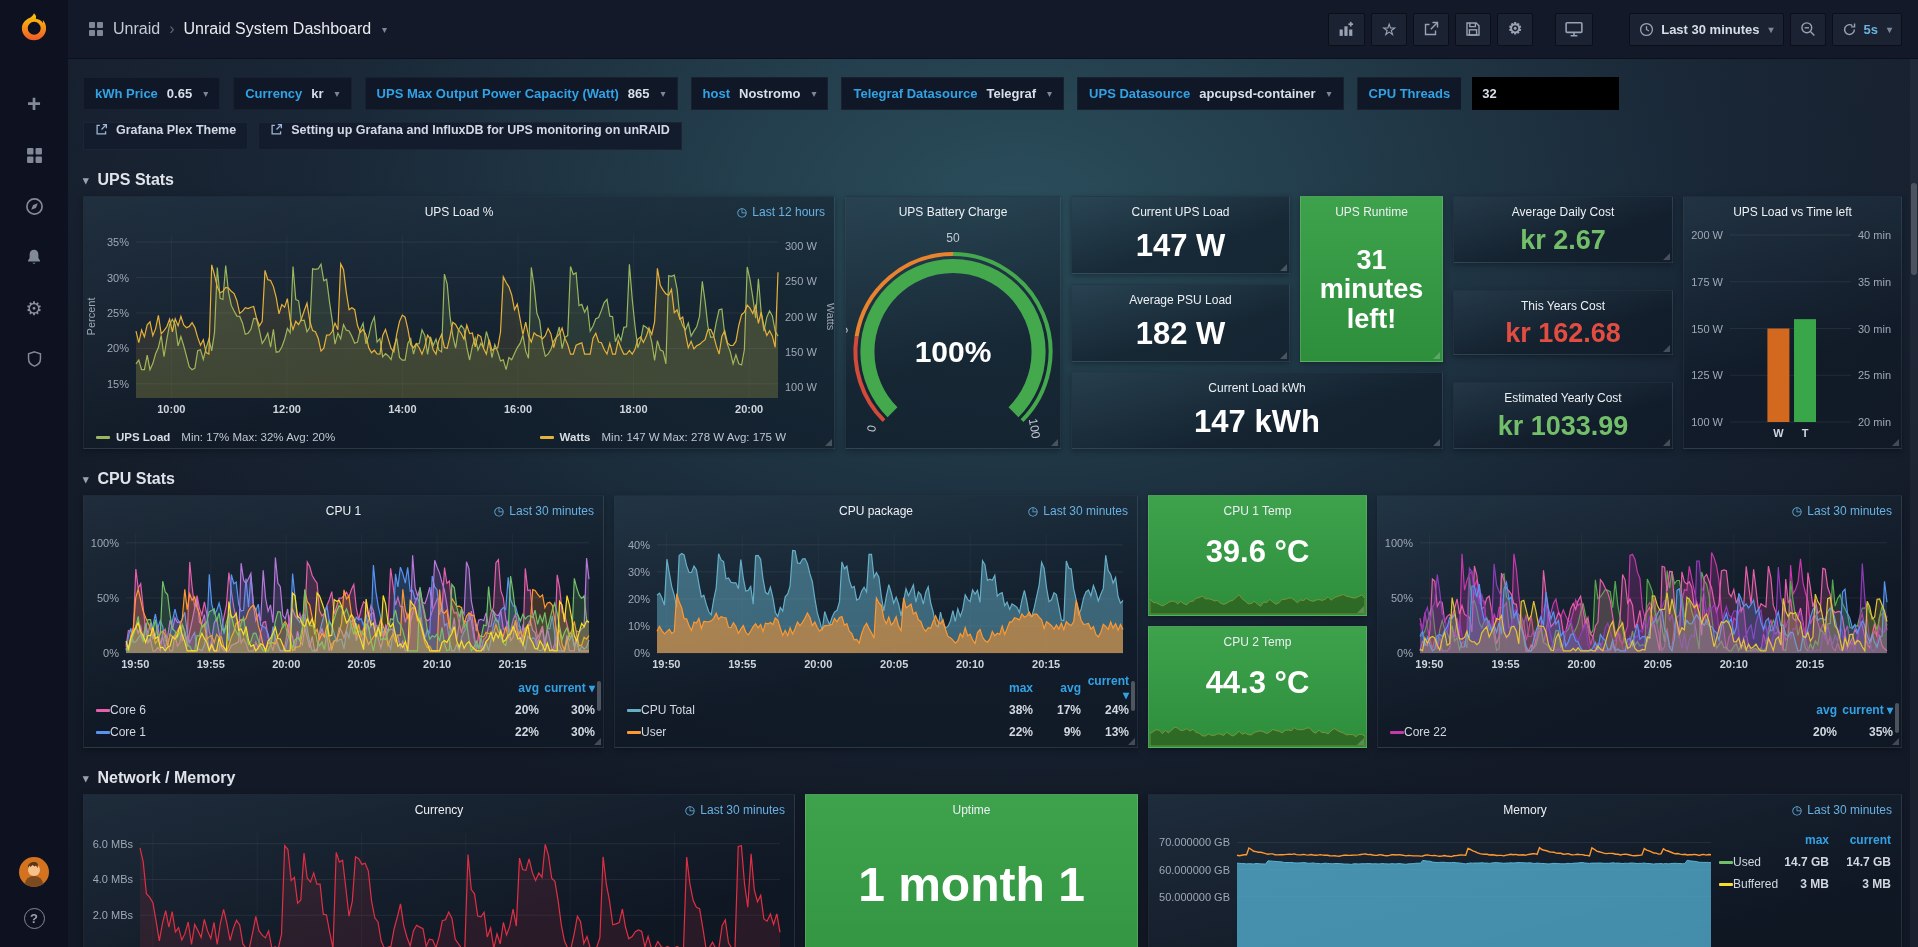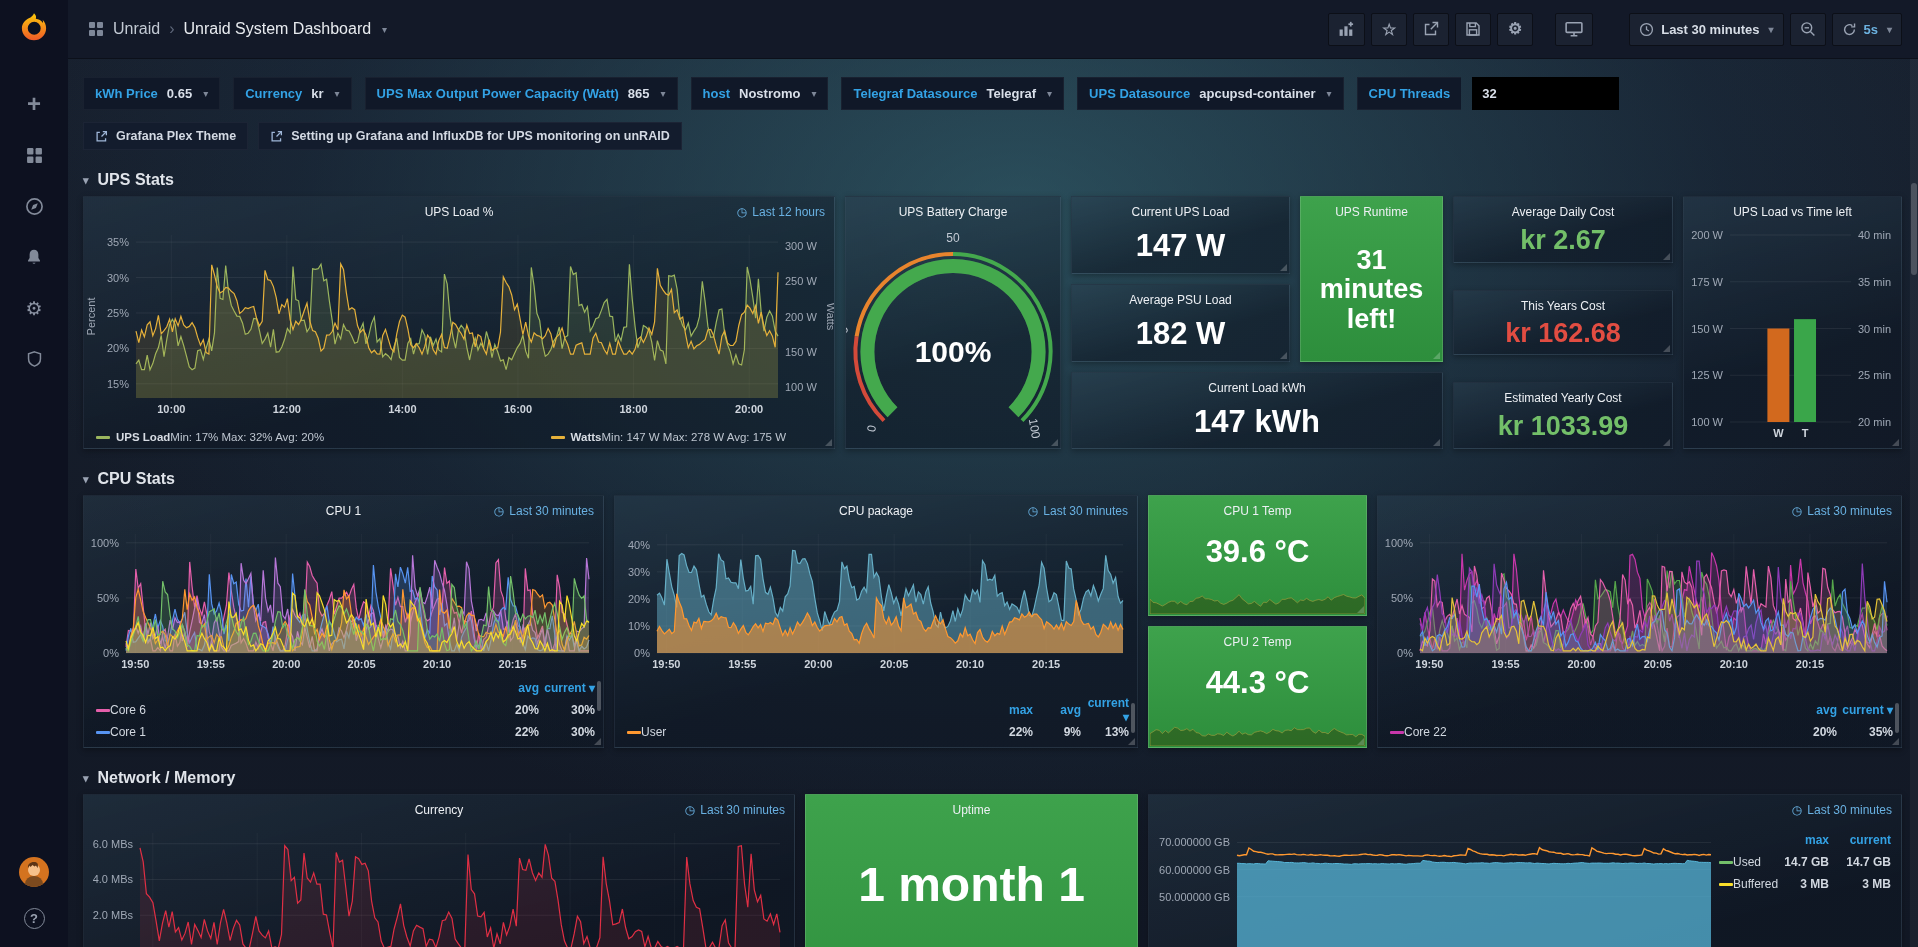--- a/index.html
+++ b/index.html
@@ -34,21 +34,21 @@
 .time-label{color:#d7dde6;font-weight:700}
 .refresh-int{color:#6cb2e0;font-weight:700}
 
 .content{position:absolute;left:68px;top:59px;right:8px;bottom:0;padding:18px 8px 0 15px}
 .var-row{display:flex;gap:13px;align-items:center}
 .chip{display:flex;align-items:center;height:33px;background:#101828;border:1px solid rgba(255,255,255,.04);padding:0 11px;gap:9px;font-size:13px;cursor:pointer;white-space:nowrap}
 .chip .lbl{color:#33a2e5;font-weight:700}
 .chip .val{color:#d9dfe9;font-weight:700}
 .threads-box{width:147px;height:33px;background:#000;color:#d9dfe9;display:flex;align-items:center;padding:0 10px;font-size:13px;font-weight:700;margin-left:-2px;cursor:text}
 .links-row{display:flex;gap:10px;margin-top:12px}
-.link-chip{height:28px;background:#131c2d;border:1px solid rgba(255,255,255,.04);display:flex;align-items:center;gap:8px;padding:0 11px;color:#d3d9e3;font-size:12.5px;font-weight:700;cursor:pointer;white-space:nowrap}
+.link-chip{height:28px;background:#131c2d;border:1px solid rgba(255,255,255,.04);display:flex;align-items:flex-start;gap:8px;padding:0 11px;color:#d3d9e3;font-size:12.5px;font-weight:700;cursor:pointer;white-space:nowrap}
 .sec-head{display:flex;align-items:center;gap:9px;height:32px;margin-top:14px;color:#e0e4ea;font-size:16px;font-weight:700;cursor:pointer}
 .sec-head .chev{font-size:11px;color:#9aa3b3}
 .row{display:flex;gap:10px}
 
 .panel{position:relative;background:linear-gradient(165deg, rgba(96,138,160,0.16), rgba(13,21,33,0.34) 62%), rgba(17,27,40,0.38);border:1px solid rgba(130,160,180,0.12);box-shadow:0 2px 6px rgba(0,0,0,.32)}
 .panel::after{content:'';position:absolute;right:2px;bottom:2px;width:0;height:0;border-left:7px solid transparent;border-bottom:7px solid rgba(255,255,255,.22)}
 .panel.green{background:linear-gradient(180deg,#3ea24c,#2d8e3c);border-color:rgba(255,255,255,.14)}
 .panel-title{height:30px;display:flex;align-items:center;justify-content:center;font-size:12px;font-weight:400;color:#edf0f4;cursor:pointer}
 .badge{position:absolute;top:8px;right:9px;display:flex;align-items:center;gap:5px;color:#69b1e2;font-size:12px;cursor:pointer}
 .badge .bclock{font-size:12px;color:#69b1e2}
@@ -57,21 +57,21 @@
 .stat-value{flex:1;display:flex;align-items:center;justify-content:center;font-size:31px;font-weight:700;color:#fff;margin-top:-8px;white-space:nowrap}
 .stat-value.cost{font-size:27px}
 .runtime-value{flex:1;display:flex;align-items:center;justify-content:center;text-align:center;font-size:27px;line-height:1.08;font-weight:700;color:#fff;padding:0 10px 8px}
 .temp-value{position:absolute;top:38px;left:0;right:0;text-align:center;font-size:31px;font-weight:700;color:#fff}
 .uptime-value{position:absolute;top:62px;left:0;right:0;text-align:center;font-size:48px;font-weight:700;color:#fff;white-space:nowrap}
 .spark{position:absolute;left:1px;right:1px;bottom:1px;height:30px}
 
 .legend-inline{position:absolute;left:12px;right:48px;bottom:5px;display:flex;justify-content:space-between;align-items:center;font-size:11.5px;color:#c7cdd6}
 .leg-item{display:flex;align-items:center;cursor:pointer}
 .leg-dash{width:14px;height:3px;border-radius:1px;margin-right:6px}
-.leg-name{font-weight:700;margin-right:0;color:#d7dce3}
+.leg-name{font-weight:700;margin-right:11px;color:#d7dce3}
 .leg-stats{color:#bec6d0}
 .legend-table{position:absolute;left:12px;right:8px;bottom:4px;font-size:12px;color:#d2d8e0}
 .legend-table.right-side{left:auto;right:10px;bottom:auto;top:34px;width:172px}
 .lt-row{display:flex;align-items:center;height:22px;cursor:pointer}
 .lt-head{color:#33a2e5;font-weight:700;cursor:default}
 .lt-name{display:flex;align-items:center;flex:1;min-width:0}
 .lt-dash{width:14px;height:3px;border-radius:1px;flex:none}
 .lt-col{text-align:right;flex:none;font-weight:600}
 .lt-scroll{position:absolute;right:-6px;top:4px;width:4px;height:30px;background:rgba(255,255,255,.26);border-radius:2px;cursor:pointer}
 
@@ -547,20 +547,29 @@
           </div>
         <div class="legend-table">
             <div class="lt-row lt-head">
               <span class="lt-name"></span>
               <span class="lt-col" style="width: 48px;">max</span>
               <span class="lt-col" style="width: 48px;">avg</span>
               <span class="lt-col" style="width: 48px;">current ▾</span>
             </div>
             <div class="lt-row">
               <span class="lt-name">
+                <span class="lt-dash" style="background: rgb(102, 174, 198);"></span>
+                <span>CPU Total</span>
+              </span>
+              <span class="lt-col" style="width: 48px;">38%</span>
+              <span class="lt-col" style="width: 48px;">17%</span>
+              <span class="lt-col" style="width: 48px;">24%</span>
+            </div>
+            <div class="lt-row">
+              <span class="lt-name">
                 <span class="lt-dash" style="background: rgb(255, 152, 48);"></span>
                 <span>User</span>
               </span>
               <span class="lt-col" style="width: 48px;">22%</span>
               <span class="lt-col" style="width: 48px;">9%</span>
               <span class="lt-col" style="width: 48px;">13%</span>
             </div>
             <div class="lt-scroll"></div>
           </div>
       </div>
@@ -681,20 +690,21 @@
             </svg>
           </div>
       </div>
 
       <div class="panel green" style="width:333px">
         <div class="panel-title">Uptime</div>
         <div class="uptime-value">1 month 1</div>
       </div>
 
       <div class="panel" style="flex:1">
+        <div class="panel-title">Memory</div>
         <div class="badge">
             <span class="bclock">◷</span>
             <span>Last 30 minutes</span>
           </div>
         <div class="chart-area" style="top:30px;bottom:8px;right:182px">
             <svg width="570" height="213">
               <line x1="88" y1="71.62585034013605" x2="562" y2="71.62585034013605" stroke="rgba(255,255,255,0.07)"></line>
               <text x="81" y="75.62585034013605" text-anchor="end" fill="#9fa8b5" font-size="11">50.000000 GB</text>
               <line x1="88" y1="44.55102040816326" x2="562" y2="44.55102040816326" stroke="rgba(255,255,255,0.07)"></line>
               <text x="81" y="48.55102040816326" text-anchor="end" fill="#9fa8b5" font-size="11">60.000000 GB</text>

